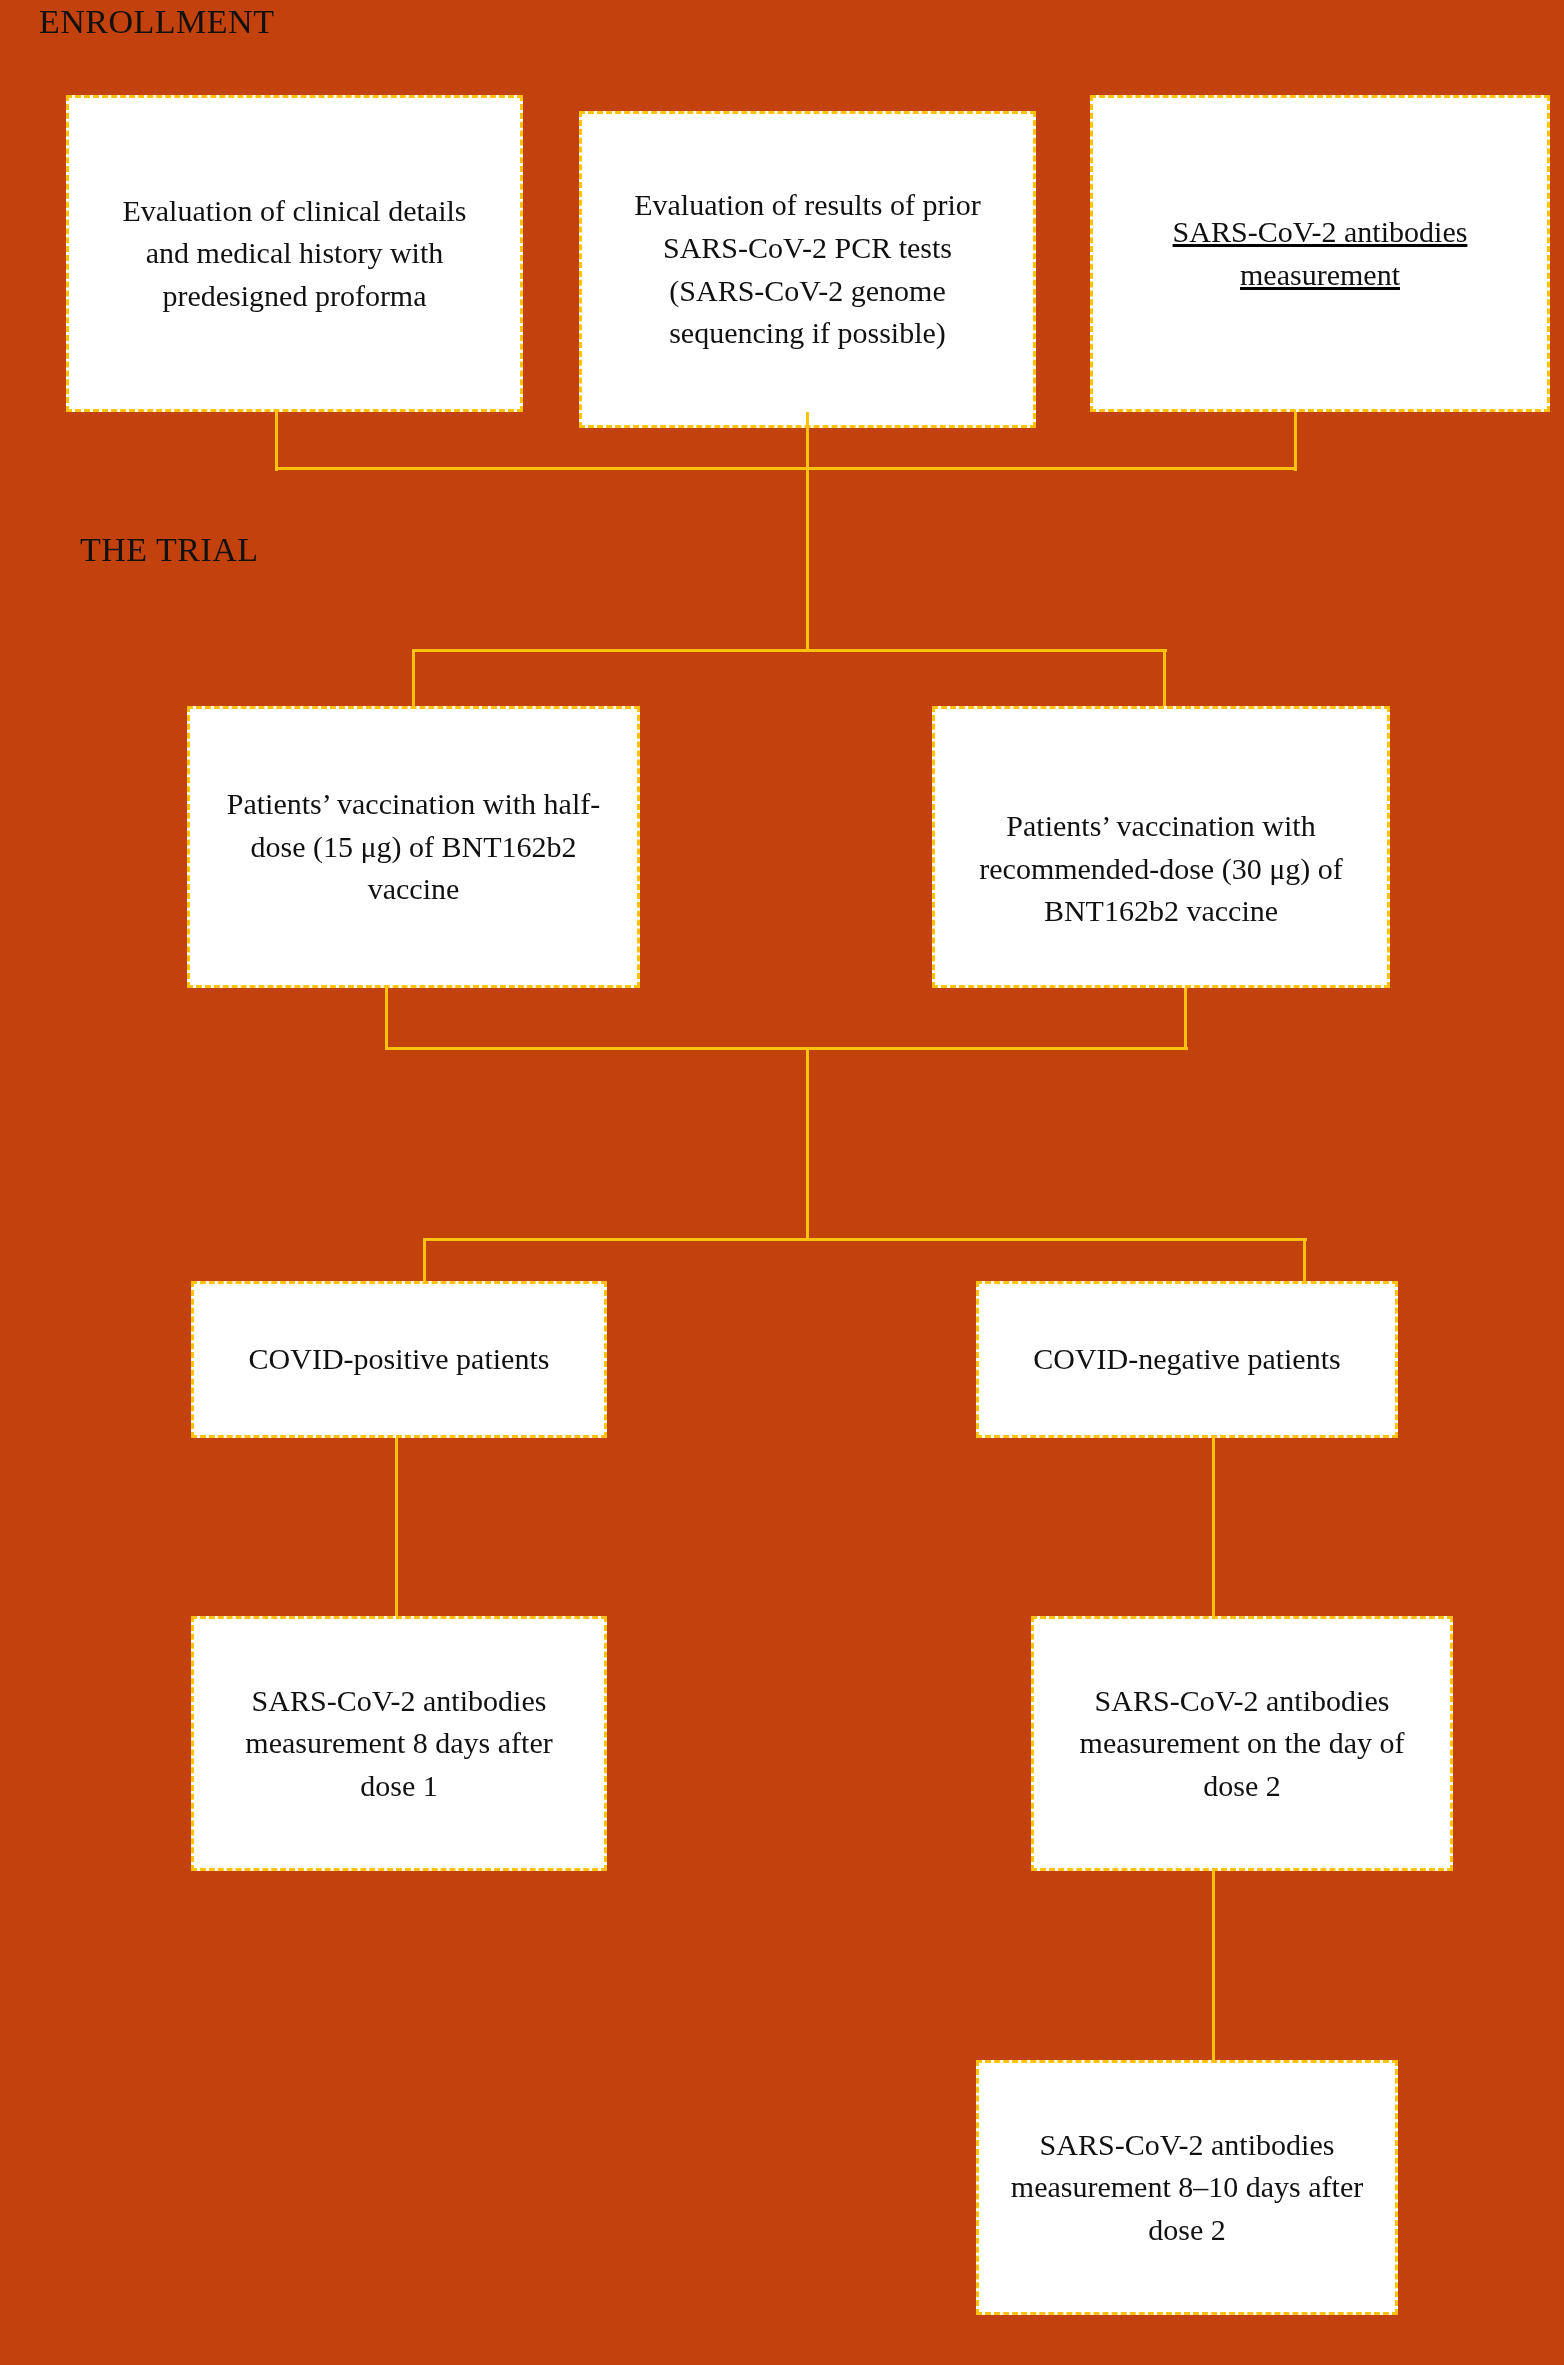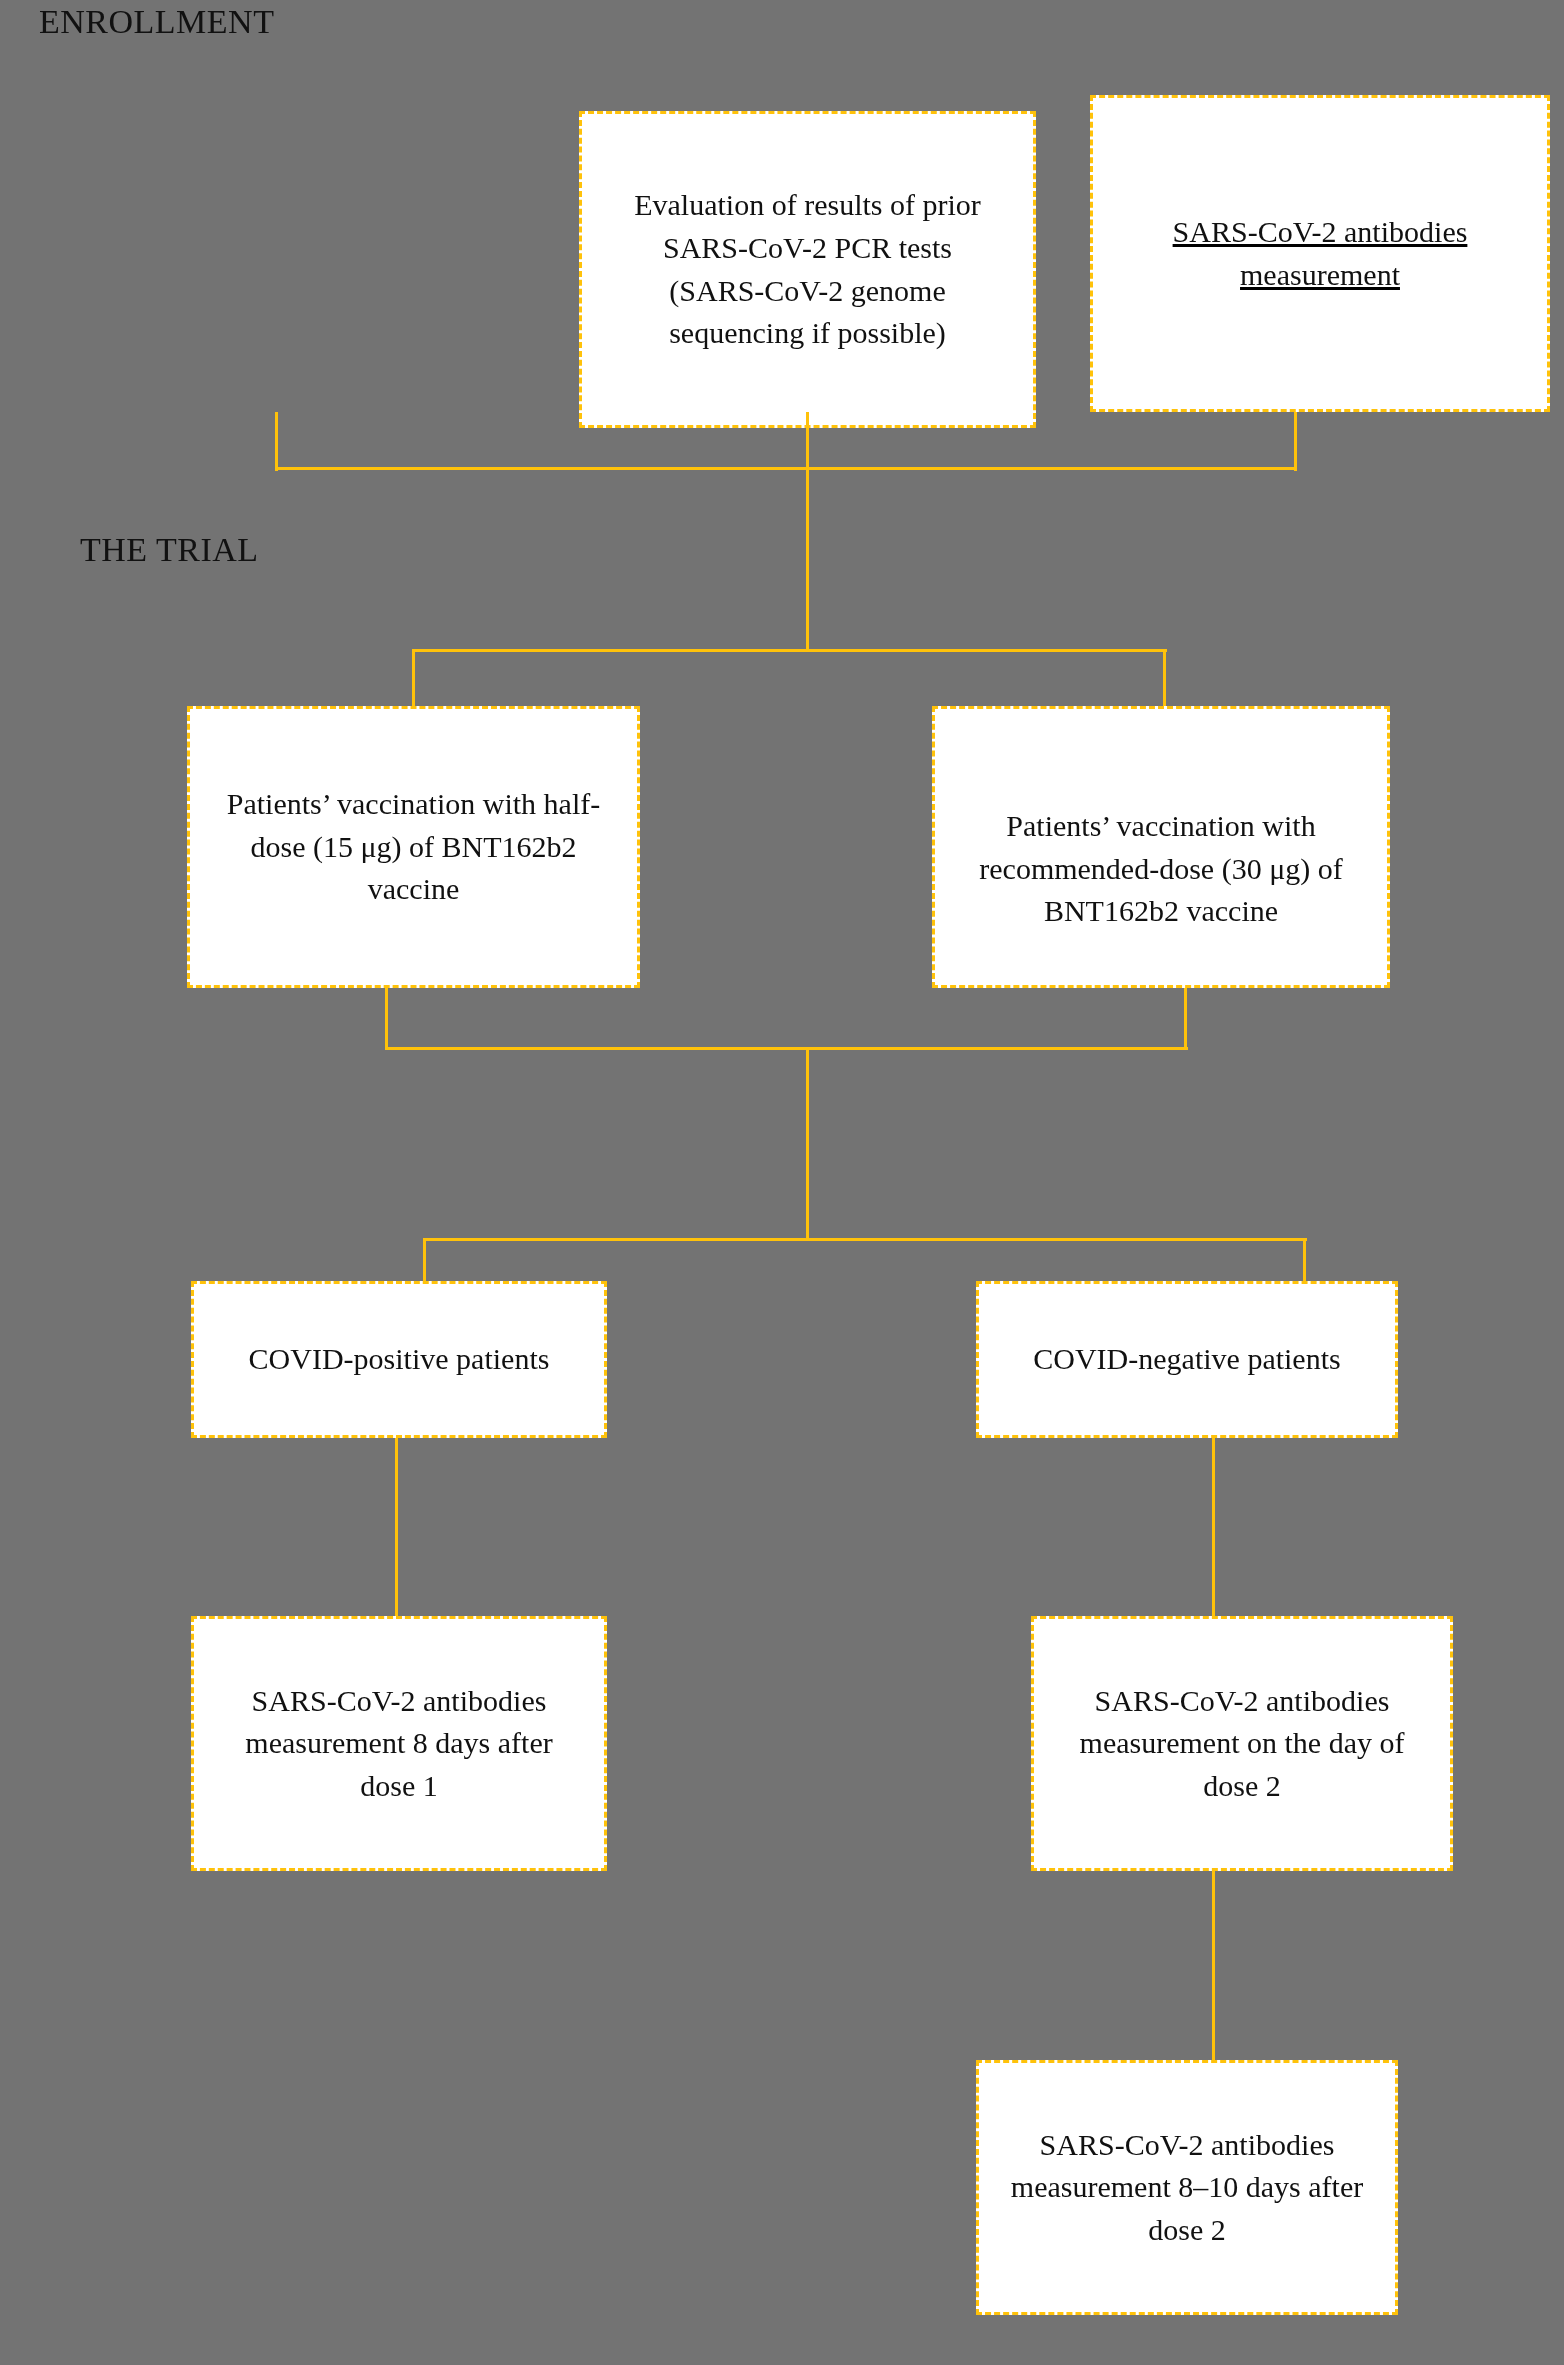--- a/index.html
+++ b/index.html
@@ -8,21 +8,21 @@
     background: #ffffff;
   }
   body {
     font-family: "Liberation Serif", "DejaVu Serif", serif;
     color: #000000;
   }
   #canvas {
     position: relative;
     width: 1564px;
     height: 2366px;
-    background: #737373;
+    background: #c2410c;
     overflow: hidden;
   }
 
   
   .section-heading {
     position: absolute;
     font-family: "Liberation Serif", "DejaVu Serif", serif;
     font-size: 34px;
     letter-spacing: 0.5px;
     color: #111111;
@@ -63,20 +63,23 @@
 </style>
 </head>
 <body>
 
 <div id="canvas">
 
   <div class="section-heading" style="left:39px; top:3.3px;">ENROLLMENT</div>
 
   <div class="section-heading" style="left:80px; top:531px;">THE TRIAL</div>
 
+  <div class="node" style="left: 66px; top: 95px; width: 457px; height: 317px; border-color: rgb(255, 194, 10);">
+    <span class="node-text" style="max-width:379px;">Evaluation of clinical details and medical history with predesigned proforma</span>
+  </div>
 
   <div class="node" style="left: 579px; top: 111px; width: 457px; height: 317px; border-color: rgb(255, 194, 10);">
     <span class="node-text" style="max-width:390px;">Evaluation of results of prior SARS-CoV-2 PCR tests (SARS-CoV-2 genome sequencing if possible)</span>
   </div>
 
   <div class="node" style="left: 1090px; top: 95px; width: 460px; height: 317px; border-color: rgb(255, 194, 10); text-decoration: underline;">
     <span class="node-text" style="max-width:304px;">SARS-CoV-2 antibodies measurement</span>
   </div>
 
   <div class="vline" style="left: 275px; top: 412px; height: 59px; background: rgb(255, 194, 10);"></div>

